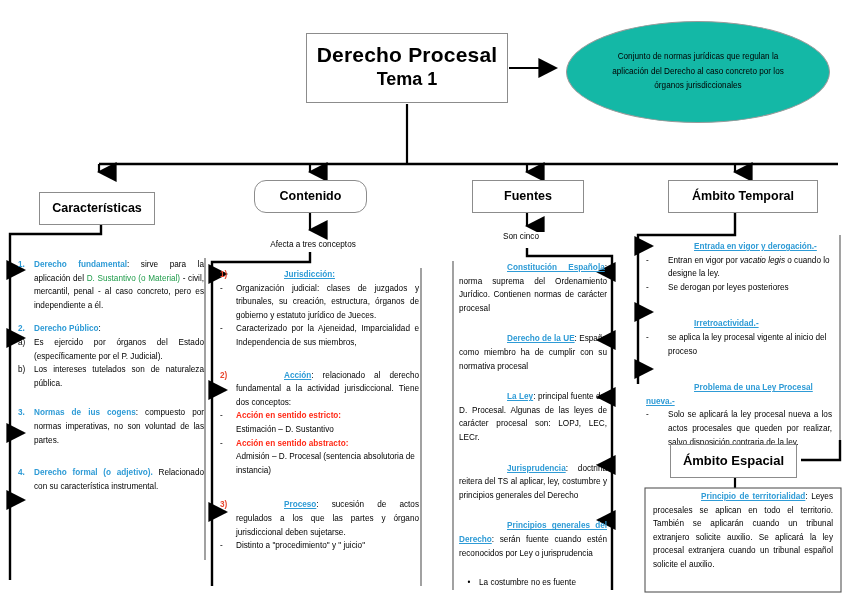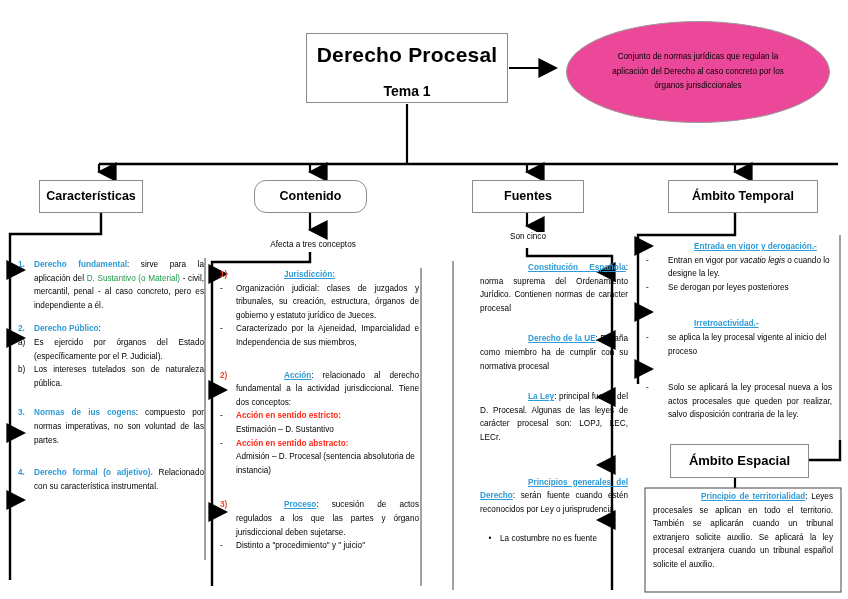--- a/index.html
+++ b/index.html
@@ -26,63 +26,63 @@
     color: #000;
     z-index: 5;
   }
   .node-title {
     position: absolute;
     left: 306px; top: 33px;
     width: 202px; height: 70px;
     padding-top: 7px;
   }
   .node-title .t1 { font-size: 21px; line-height: 28px; letter-spacing: .2px; }
-  .node-title .t2 { font-size: 14px; line-height: 20px; margin-top: 12px; }
+  .node-title .t2 { font-size: 18px; line-height: 20px; }
 
   .node-cat { height: 33px; font-size: 12.5px; line-height: 31px; }
-  .n-caract  { left: 39px;  top: 180px; width: 104px; }
+  .n-caract  { left: 39px;  top: 192px; width: 116px; }
   .n-conten  { left: 254px; top: 180px; width: 113px; border-radius: 12px; }
   .n-fuentes { left: 472px; top: 180px; width: 112px; }
   .n-ambito  { left: 668px; top: 180px; width: 150px; }
-  .n-espacial{ left: 670px; top: 444px; width: 139px; height: 34px;
+  .n-espacial{ left: 670px; top: 444px; width: 127px; height: 34px;
                font-size: 13px; line-height: 32px; }
 
   .ellipse {
     position: absolute;
     left: 566px; top: 21px; width: 264px; height: 102px;
     border: 1px solid #9a9a9a;
     border-radius: 50%;
-    background: #ec4899;
+    background: #14b8a6;
     display: flex; align-items: center; justify-content: center;
     z-index: 5;
   }
   .ellipse p {
     margin: 0; font-size: 8.2px; line-height: 14.5px;
     text-align: center; width: 186px; color: #000;
   }
 
   
   .conn-label {
     position: absolute; font-size: 8.2px; color: #000;
     text-align: center; z-index: 5; background: #fff;
   }
   .lbl-afecta { left: 238px; top: 240px; width: 150px; }
-  .lbl-soncinco { left: 452px; top: 232px; width: 94px; text-align: right; }
+  .lbl-soncinco { left: 474px; top: 232px; width: 94px; }
 
   
   .content {
     position: absolute;
     font-size: 8.2px;
     line-height: 13.6px;
     color: #000;
     z-index: 4;
   }
   .c-caract  { left: 18px;  top: 258px; width: 186px; }
   .c-conten  { left: 220px; top: 268px; width: 199px; }
-  .c-fuentes { left: 480px; top: 261px; width: 148px; }
+  .c-fuentes { left: 459px; top: 261px; width: 148px; }
   .c-temporal{ left: 646px; top: 240px; width: 186px; }
   .c-espacial{ left: 653px; top: 490px; width: 180px; }
 
   .itm { position: relative; margin-bottom: 3px; }
   .itm.gap { margin-bottom: 10px; }
   .row { display: flex; }
   .mk {
     flex: 0 0 auto; text-align: left;
   }
   .tx { flex: 1 1 auto; text-align: justify; }
@@ -286,20 +286,23 @@
     <div class="itm">
       <div class="tx"><span class="kw-u">Derecho de la UE</span><span>: España como miembro ha de cumplir con su normativa procesal</span></div>
     </div>
     <div style="height:14px"></div>
 
     <div class="itm">
       <div class="tx"><span class="kw-u">La Ley</span><span>: principal fuente del D. Procesal. Algunas de las leyes de carácter procesal son: LOPJ, LEC, LECr.</span></div>
     </div>
     <div style="height:14px"></div>
 
+    <div class="itm">
+      <div class="tx"><span class="kw-u">Jurisprudencia</span><span>: doctrina reitera del TS al aplicar, ley, costumbre y principios generales del Derecho</span></div>
+    </div>
     <div style="height:14px"></div>
 
     <div class="itm">
       <div class="tx"><span class="kw-u">Principios generales del Derecho</span><span>: serán fuente cuando estén reconocidos por Ley o jurisprudencia</span></div>
     </div>
     <div style="height:13px"></div>
 
     <div class="itm row">
       <div class="mk mk-bullet">•</div>
       <div class="tx nj">La costumbre no es fuente</div>
@@ -326,20 +329,21 @@
       <div class="tx nj"><span class="kw-u">Irretroactividad.-</span></div>
       <div class="row">
         <div class="mk mk-dash-w">-</div>
         <div class="tx nj">se aplica la ley procesal vigente al inicio del proceso</div>
       </div>
     </div>
 
     <div style="height:20px"></div>
 
     <div class="itm">
+      <div class="tx nj"><span class="kw-u">Problema de una Ley Procesal nueva.-</span></div>
       <div class="row">
         <div class="mk mk-dash-w">-</div>
         <div class="tx">Solo se aplicará la ley procesal nueva a los actos procesales que queden por realizar, salvo disposición contraria de la ley.</div>
       </div>
     </div>
   </div>
 
   <div class="content c-espacial">
     <div class="tx"><span class="kw-u">Principio de territorialidad</span><span>: Leyes procesales se aplican en todo el territorio. También se aplicarán cuando un tribunal extranjero solicite auxilio. Se aplicará la ley procesal extranjera cuando un tribunal español solicite el auxilio.</span></div>
   </div>

